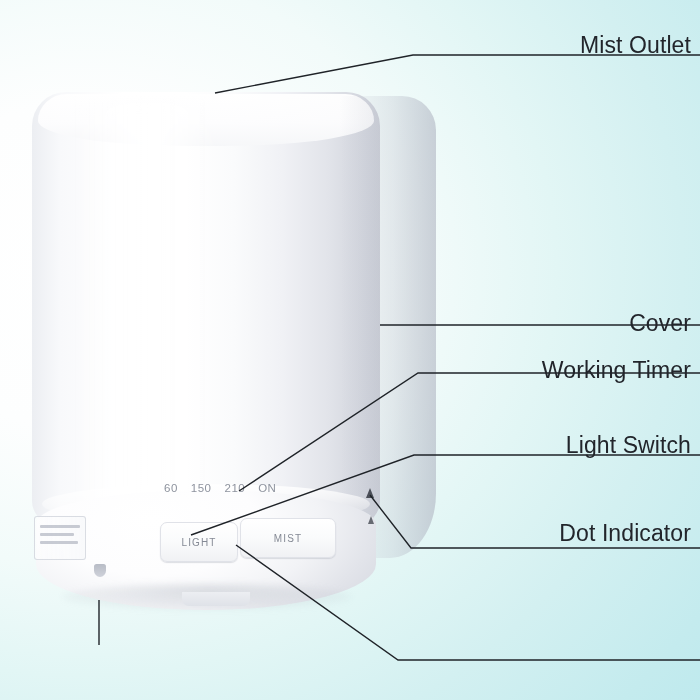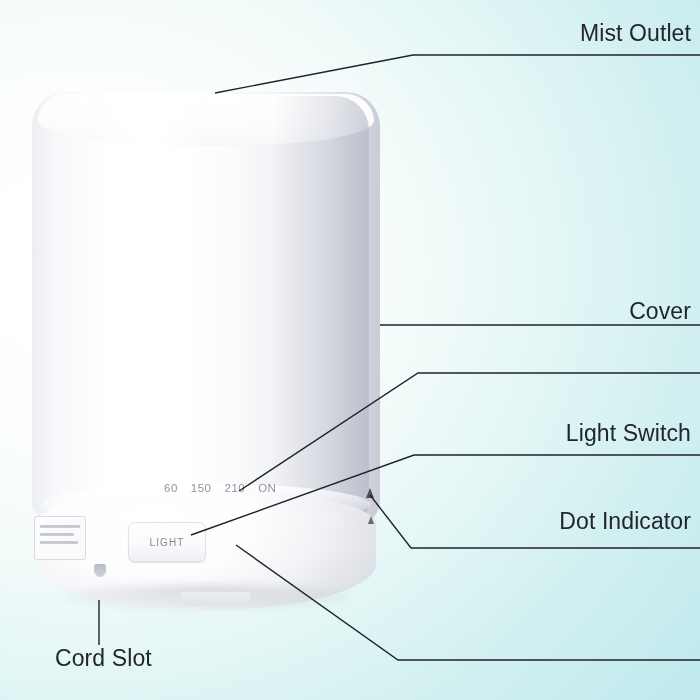--- a/index.html
+++ b/index.html
@@ -23,21 +23,21 @@
         #d3f0f1 57%,
         #c4ebee 70%,
         #b7e7ed 84%,
         #b0e5ec 100%);
   }
 
   
   #product {
     position:absolute;
     left:32px; top:92px;
-    width:337px; height:512px;text-decoration:underline;
+    width:404px; height:512px;text-decoration:underline;
   }
 
   .body-shell {
     position:absolute;
     left:0; top:0;
     width:348px; height:470px;
     border-radius:34px 34px 48% 48% / 34px 34px 13% 13%;
     background:
       linear-gradient(to right,
         #eceef2 0%,
@@ -164,20 +164,21 @@
     border-radius:7px;
     background:linear-gradient(to bottom,#ffffff 0%,#fafbfc 48%,#f0f1f4 100%);
     border:1px solid #e0e2e8;
     box-shadow:0 1px 1px rgba(160,166,178,.35), inset 0 1px 0 #ffffff;
     display:flex;
     align-items:center;
     justify-content:center;
     font-size:10px;
     letter-spacing:1.1px;
     color:#858a95;
+    margin-left:32px;
   }
   #btn-light { left:96px; top:430px; width:78px; }
   #btn-mist  { left:176px; top:426px; width:96px; }
 
   
   .dot-ind {
     position:absolute;
     width:0; height:0;
     border-left:4px solid transparent;
     border-right:4px solid transparent;
@@ -195,20 +196,21 @@
   }
 
   
   .label {
     position:absolute;
     font-size:23px;
     font-weight:400;
     color:#22252b;
     white-space:nowrap;
     letter-spacing:.1px;
+    margin-top:12px;
   }
   .label.right { text-align:right; }
 
   #lbl-mist-outlet   { right:9px;  top:20px; }
   #lbl-cover         { right:9px;  top:298px; }
   #lbl-working-timer { right:9px;  top:345px; }
   #lbl-light-switch  { right:9px;  top:420px; }
   #lbl-dot-indicator { right:9px;  top:508px; }
   #lbl-mist-switch   { right:9px;  top:622px; }
   #lbl-cord-slot     { left:55px;  top:645px; }
@@ -240,20 +242,23 @@
     <div class="timer-marks">
       <span>60</span>
       <span>150</span>
       <span>210</span>
       <span>ON</span>
     </div>
 
     <div class="btn" id="btn-light">
       <span>LIGHT</span>
     </div>
+    <div class="btn" id="btn-mist">
+      <span>MIST</span>
+    </div>
 
     <div class="dot-ind" id="dot-upper"></div>
     <div class="dot-ind" id="dot-lower"></div>
   </div>
 
   <svg id="leaders" viewBox="0 0 700 700">
     <g fill="none" stroke="#1f2328" stroke-width="1.4">
 
       <polyline points="215,93 413,55 700,55"></polyline>
 
@@ -268,21 +273,21 @@
       <polyline points="236,545 398,660 700,660"></polyline>
 
       <line x1="99" y1="600" x2="99" y2="645"></line>
     </g>
   </svg>
 
   <div class="label right" id="lbl-mist-outlet">Mist Outlet</div>
 
   <div class="label right" id="lbl-cover">Cover</div>
 
+  <div class="label right" id="lbl-working-timer">Working Timer</div>
 
   <div class="label right" id="lbl-light-switch">Light Switch</div>
 
   <div class="label right" id="lbl-dot-indicator">Dot Indicator</div>
 
 
-  <div class="label" id="lbl-cord-slot">Cord Slot</div>
 
 </div>
 
 </body></html>

